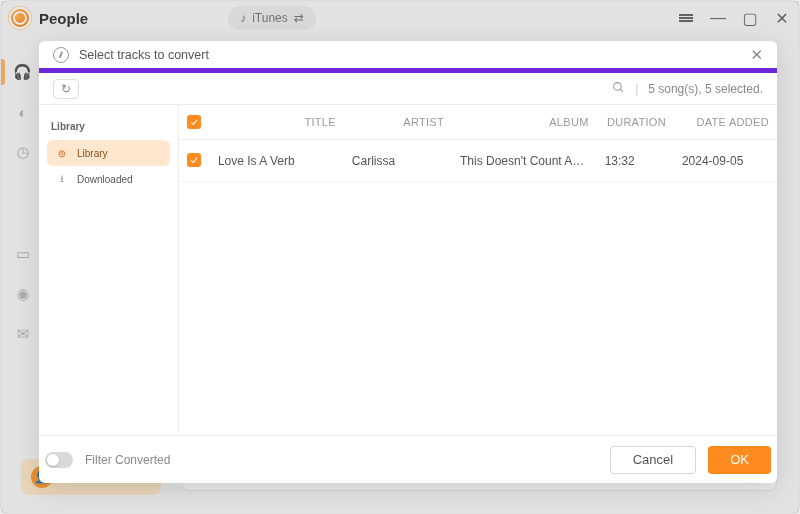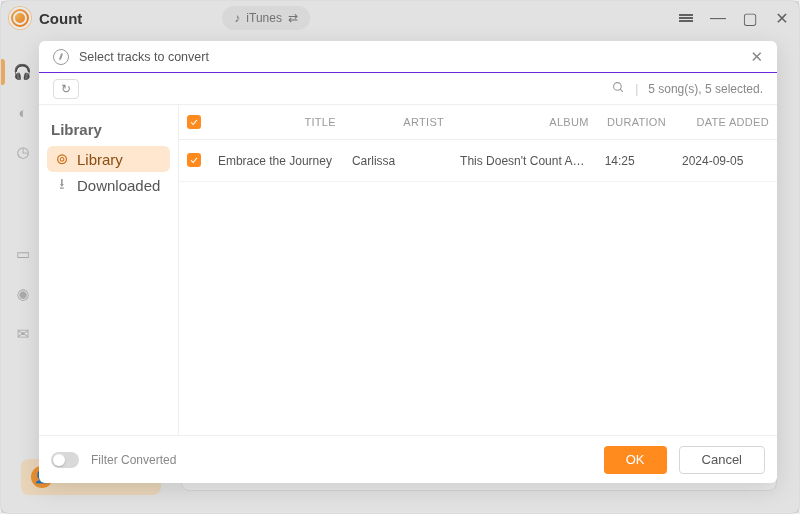--- a/index.html
+++ b/index.html
@@ -60,40 +60,40 @@
   .backdrop{position:absolute;inset:0;background:rgba(70,70,70,0.12);}
 
   
   .modal{
     position:absolute; left:38px; right:22px; top:40px; bottom:30px;
     background:#fff; border-radius:6px; box-shadow:0 6px 24px rgba(0,0,0,.12);
     display:flex; flex-direction:column;
   }
   .modal-header{
     height:32px; display:flex; align-items:center; padding:0 14px; gap:10px;
-    border-bottom:1px solid #6d28d9; color:#555; font-size:12.5px;
+    border-bottom:5px solid #6d28d9; color:#555; font-size:12.5px;
   }
   .hdr-icon{width:16px;height:16px;border:1.5px solid #9a9a9a;border-radius:50%;display:flex;align-items:center;justify-content:center;}
   .hdr-icon::after{content:"";width:1.5px;height:7px;background:#9a9a9a;transform:rotate(20deg);border-radius:1px;}
   .close-x{margin-left:auto;cursor:pointer;color:#888;font-size:15px;}
 
   .toolbar{
     height:32px; display:flex; align-items:center; padding:0 14px; gap:10px;
     border-bottom:1px solid #eee; font-size:12px; color:#888;
   }
   .refresh-btn{
     width:26px;height:20px;border:1px solid #ddd;border-radius:4px;
     display:flex;align-items:center;justify-content:center;color:#888;cursor:pointer;
   }
   .tool-right{margin-left:auto;display:flex;align-items:center;gap:10px;}
   .divider{color:#ccc;}
 
   .body{flex:1;display:flex;min-height:0;}
   .sidebar{
-    width:140px; border-right:1px solid #eee; padding:12px 8px; font-size:15px;
+    width:140px; border-right:1px solid #eee; padding:12px 8px; font-size:10px;
   }
   .lib-title{color:#666;font-weight:600;margin:4px 4px 8px;}
   .lib-item{
     height:26px;border-radius:6px;display:flex;align-items:center;gap:8px;
     padding:0 8px;color:#555;cursor:pointer;
   }
   .lib-item.active{background:#ffe7cf;color:#8a4d12;}
   .lib-icon{width:14px;text-align:center;color:#999;}
   .lib-item.active .lib-icon{color:#c76a12;}
 
@@ -106,41 +106,41 @@
   tbody td{padding:13px 8px;border-bottom:1px solid #f4f4f4;white-space:nowrap;overflow:hidden;text-overflow:ellipsis;}
   th.cb,td.cb{width:28px;text-align:center;}
   .chk{
     width:14px;height:14px;border-radius:3px;background:#ff8b1f;
     display:inline-flex;align-items:center;justify-content:center;cursor:pointer;
   }
   .chk svg{width:10px;height:10px;stroke:#fff;stroke-width:2.5;fill:none;}
   col.title{width:130px;} col.artist{width:105px;} col.album{width:110px;} col.dur{width:60px;} col.date{width:100px;}
 
   .modal-footer{
-    height:48px;border-top:1px solid #eee;display:flex;align-items:center;padding:0 12px;gap:12px;
+    height:48px;border-top:1px solid #eee;display:flex;align-items:center;padding:0 6px;gap:12px;
   }
   .switch{
     width:28px;height:16px;border-radius:8px;background:#d9d9d9;position:relative;cursor:pointer;
   }
   .switch::after{content:"";position:absolute;left:2px;top:2px;width:12px;height:12px;background:#fff;border-radius:50%;box-shadow:0 1px 2px rgba(0,0,0,.2);}
   .filter-label{font-size:12px;color:#888;}
   .footer-spacer{flex:1;}
   .btn{height:28px;padding:0 22px;border-radius:4px;font-size:13px;cursor:pointer;display:flex;align-items:center;}
   .btn-primary{background:#ff8b1f;color:#fff;border:none;}
   .btn-secondary{background:#fff;border:1px solid #d6d6d6;color:#555;}
 </style>
 </head>
 <body>
 
 <div class="app-window">
 
   <div class="titlebar">
     <div class="brand">
       <span class="brand-logo"></span>
-      <span>Count</span>
+      <span>People</span>
     </div>
     <div class="source-pill">
       <span>♪</span>
       <span>iTunes</span>
       <span class="swap">⇄</span>
     </div>
     <div class="win-controls">
       <span class="win-btn">
           <span class="hamburger">
             <div></div>
@@ -241,33 +241,33 @@
               <th>DATE ADDED</th>
             </tr>
           </thead>
           <tbody id="track-body">
               <tr>
                 <td class="cb"><span class="chk">
                     <svg viewBox="0 0 24 24">
                       <polyline points="5 13 10 18 19 7"></polyline>
                     </svg>
                   </span></td>
-                <td>Embrace the Journey</td>
+                <td>Love Is A Verb</td>
                 <td>Carlissa</td>
                 <td>This Doesn't Count A…</td>
-                <td>14:25</td>
+                <td>13:32</td>
                 <td>2024-09-05</td>
               </tr>
             </tbody>
         </table>
       </div>
     </div>
 
     <div class="modal-footer">
       <span class="switch"></span>
       <span class="filter-label">Filter Converted</span>
       <span class="footer-spacer"></span>
+      <button class="btn btn-secondary">Cancel</button>
       <button class="btn btn-primary">OK</button>
-      <button class="btn btn-secondary">Cancel</button>
     </div>
 
   </div>
 </div>
 
 </body></html>

